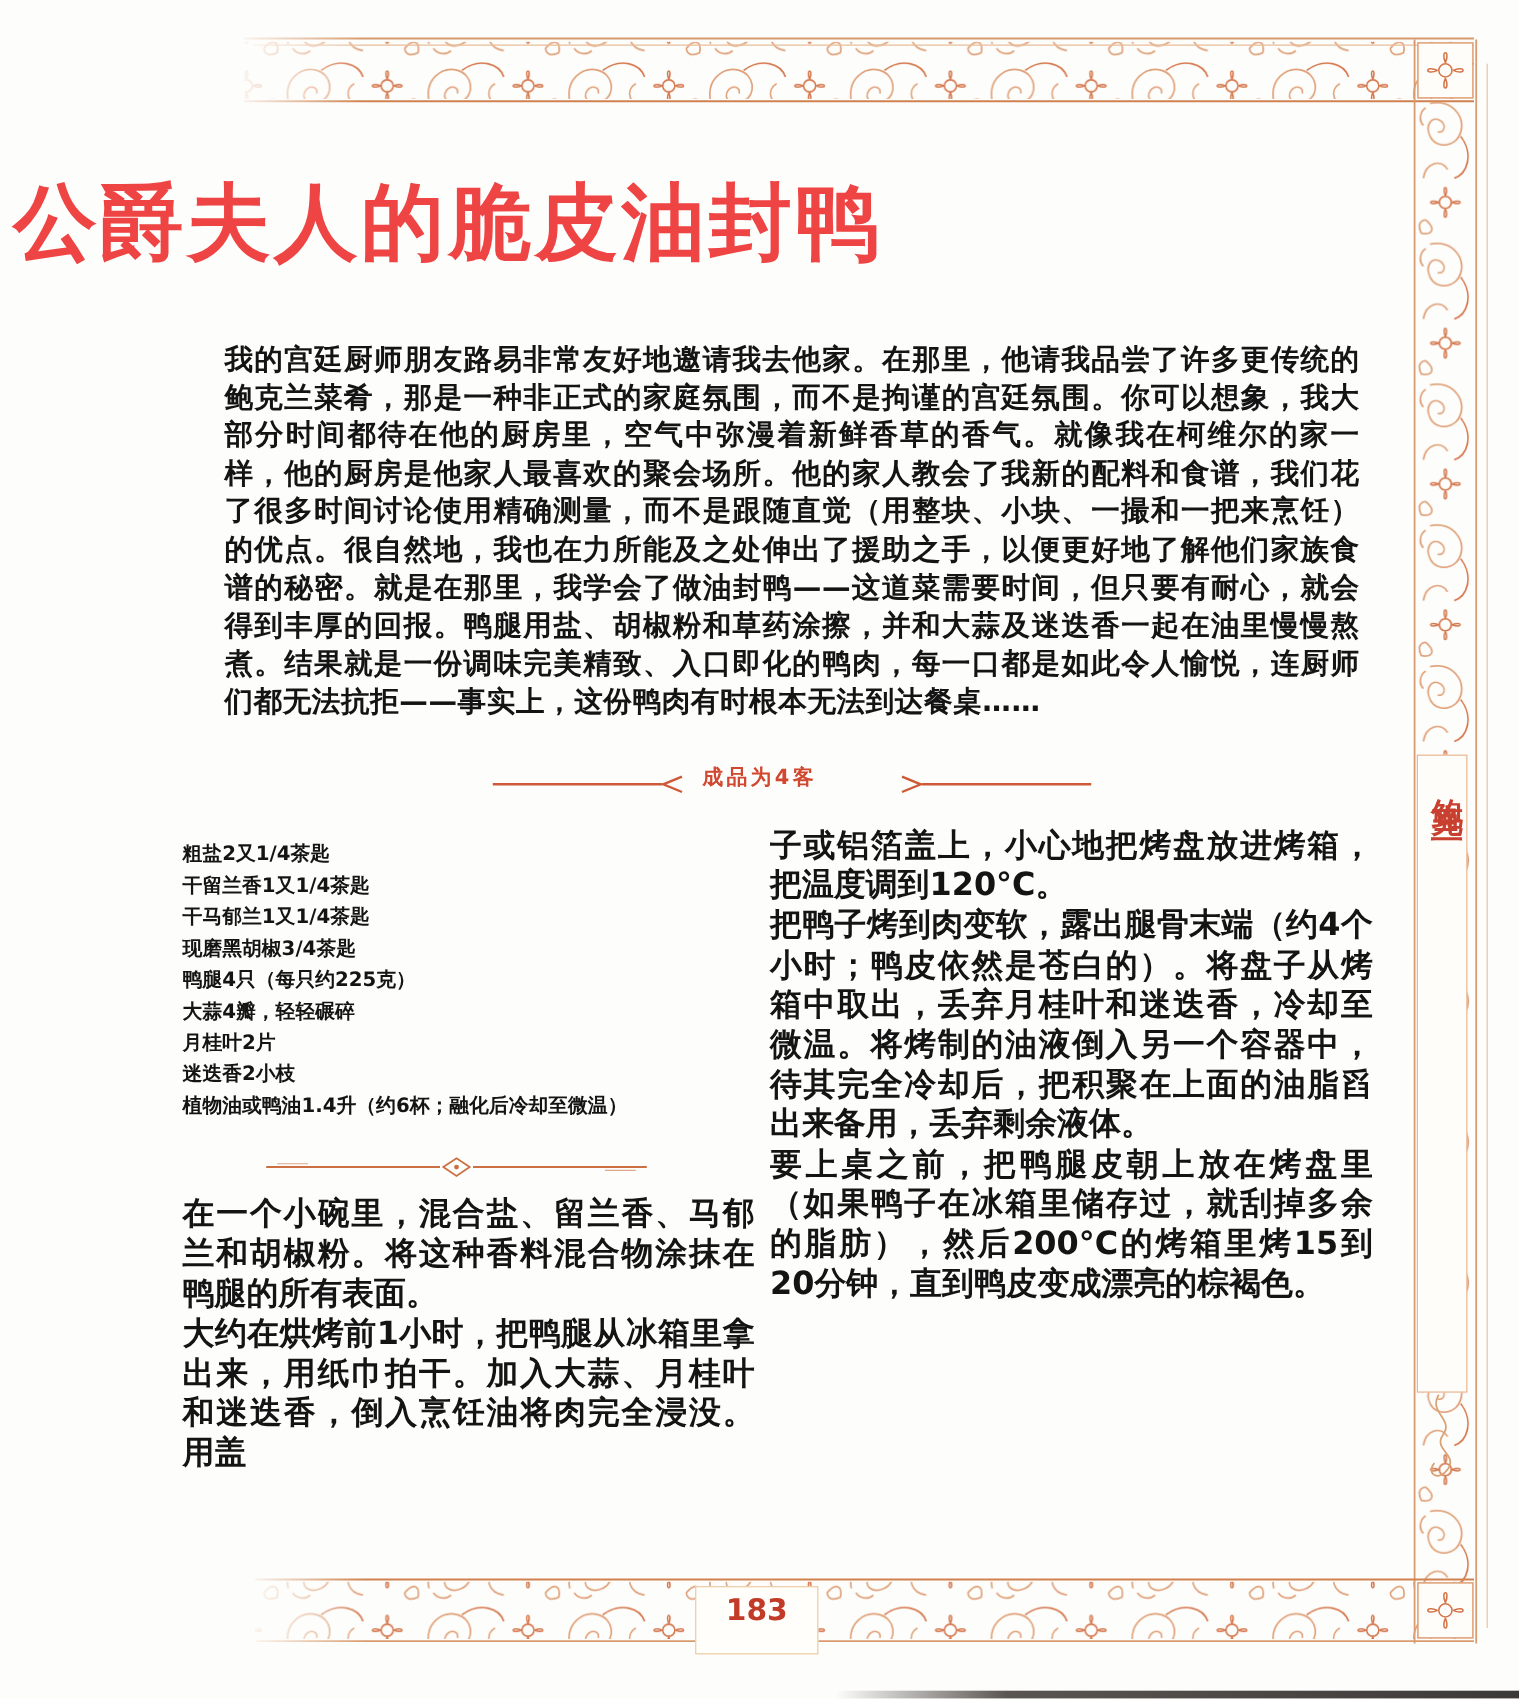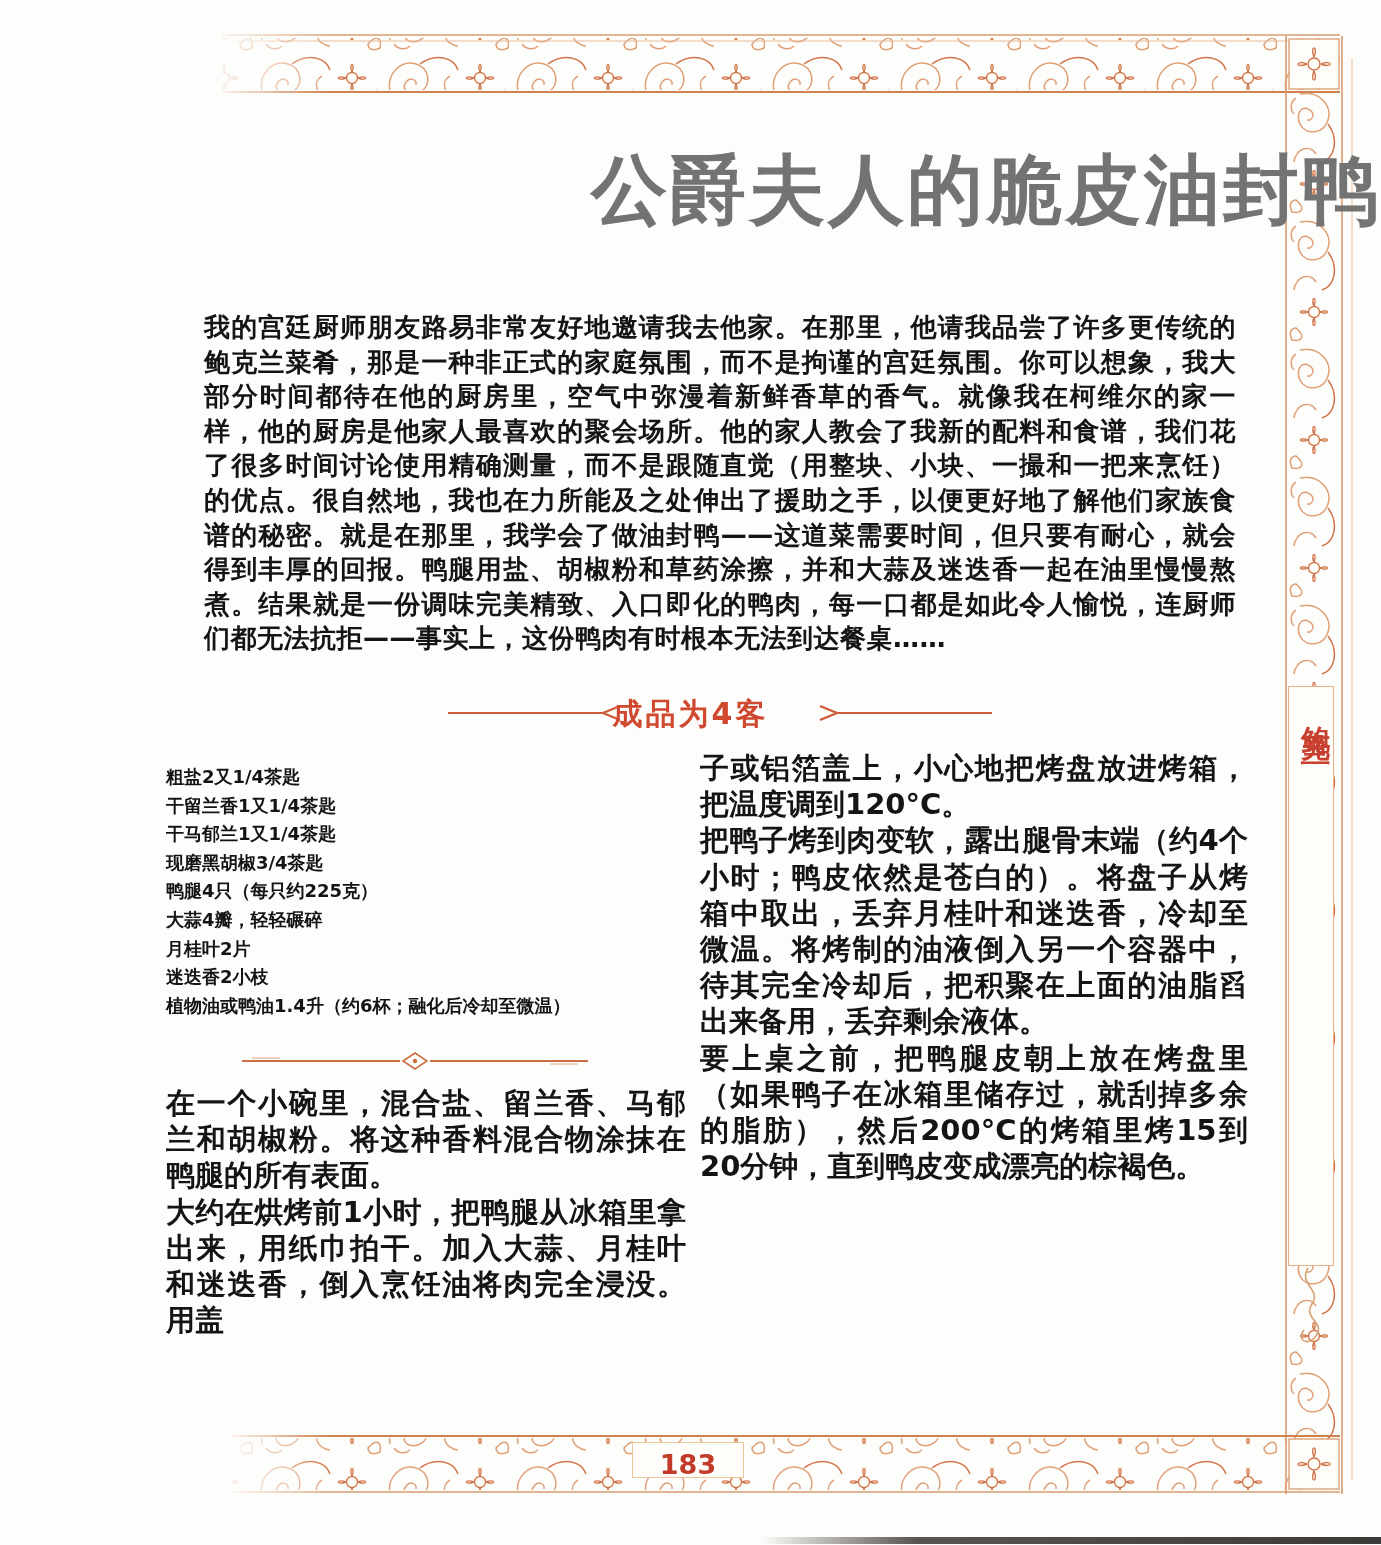--- a/index.html
+++ b/index.html
@@ -4,32 +4,32 @@
 <style>
   html,body{margin:0;padding:0;background:#ffffff;}
   .page{
     position:relative;width:1381px;height:1545px;
     background:#fdfdfb;overflow:hidden;
     font-family:"DejaVu Sans","Liberation Sans",sans-serif;
     color:#141414;
   }
   .border-svg{position:absolute;left:0;top:0;width:1381px;height:1545px;}
   .title{
-    position:absolute;left:0;right:0;top:148px;margin:0;
-    text-align:right;font-size:76px;line-height:1.1;font-weight:900;
-    letter-spacing:3px;color:#737373;
+    position:absolute;left:0;right:0;top:148px;margin:12px;
+    text-align:left;font-size:76px;line-height:1.1;font-weight:900;
+    letter-spacing:3px;color:#ef4444;
   }
   .intro{
     position:absolute;left:188px;top:294px;width:1032px;margin:16px;
     font-size:26px;line-height:34.6px;font-weight:600;
     text-align:justify;letter-spacing:0.5px;
   }
   .serves-text{
     position:absolute;left:0;right:0;top:694px;
-    text-align:center;font-size:30px;font-weight:800;color:#d0482f;
+    text-align:center;font-size:19px;font-weight:800;color:#d0482f;
     letter-spacing:3px;
   }
   .serves-arrows{position:absolute;left:440px;top:700px;width:560px;height:26px;}
   .ingredients{
     position:absolute;left:166px;top:763px;width:510px;margin:0;padding:0;
     list-style:none;font-size:18px;line-height:28.6px;font-weight:700;
   }
   .mini-divider{position:absolute;left:240px;top:1046px;width:350px;height:30px;}
   .steps{position:absolute;font-size:29px;line-height:36.2px;font-weight:600;text-align:justify;}
   .steps p{margin:0;}
@@ -38,21 +38,21 @@
   .tab-strip{
     position:absolute;left:1288px;top:686px;width:46px;height:580px;
     background:#fffdf9;border:1px solid #e6b088;box-sizing:border-box;
   }
   .tab-text{
     position:absolute;left:7px;top:16px;
     writing-mode:vertical-rl;text-orientation:upright;
     font-size:29px;font-weight:700;color:#c8402f;letter-spacing:5px;
   }
   .page-number{
-    position:absolute;left:632px;top:1442px;width:112px;height:36px;
+    position:absolute;left:632px;top:1442px;width:112px;height:62px;
     background:#fffefb;border:1px solid #ecc69c;box-sizing:border-box;
     text-align:center;line-height:44px;font-size:27px;font-weight:600;color:#c23a28;
   }
   .bottom-shadow{
     position:absolute;left:760px;top:1537px;width:621px;height:7px;
     background:linear-gradient(to right, rgba(80,70,60,0), #5a5550 25%, #3c3a38);
   }
 </style>
 </head>
 <body>

